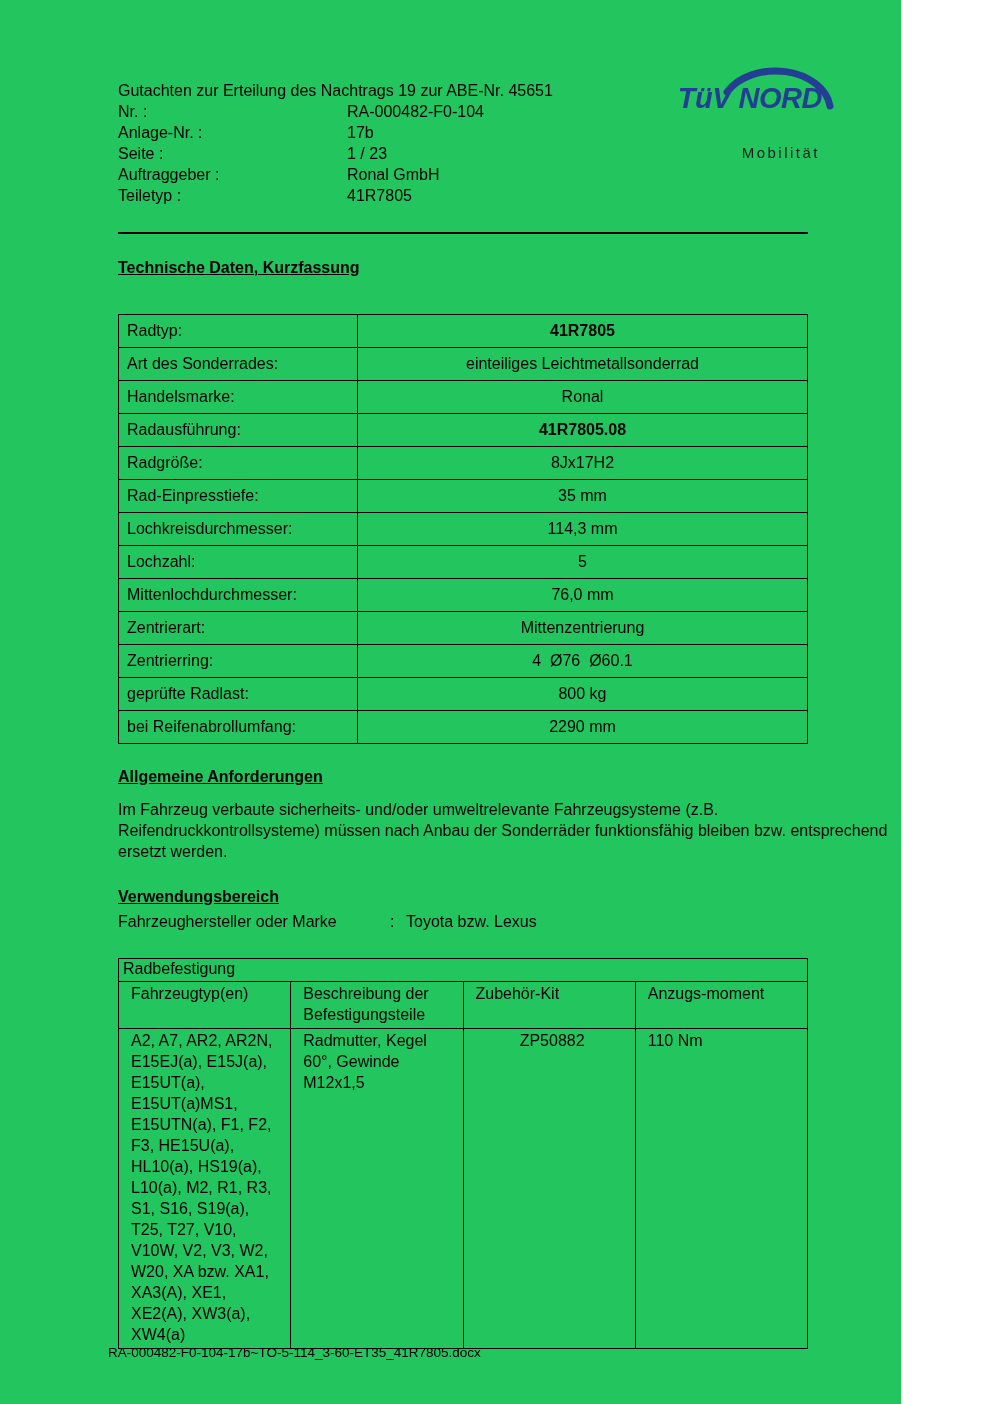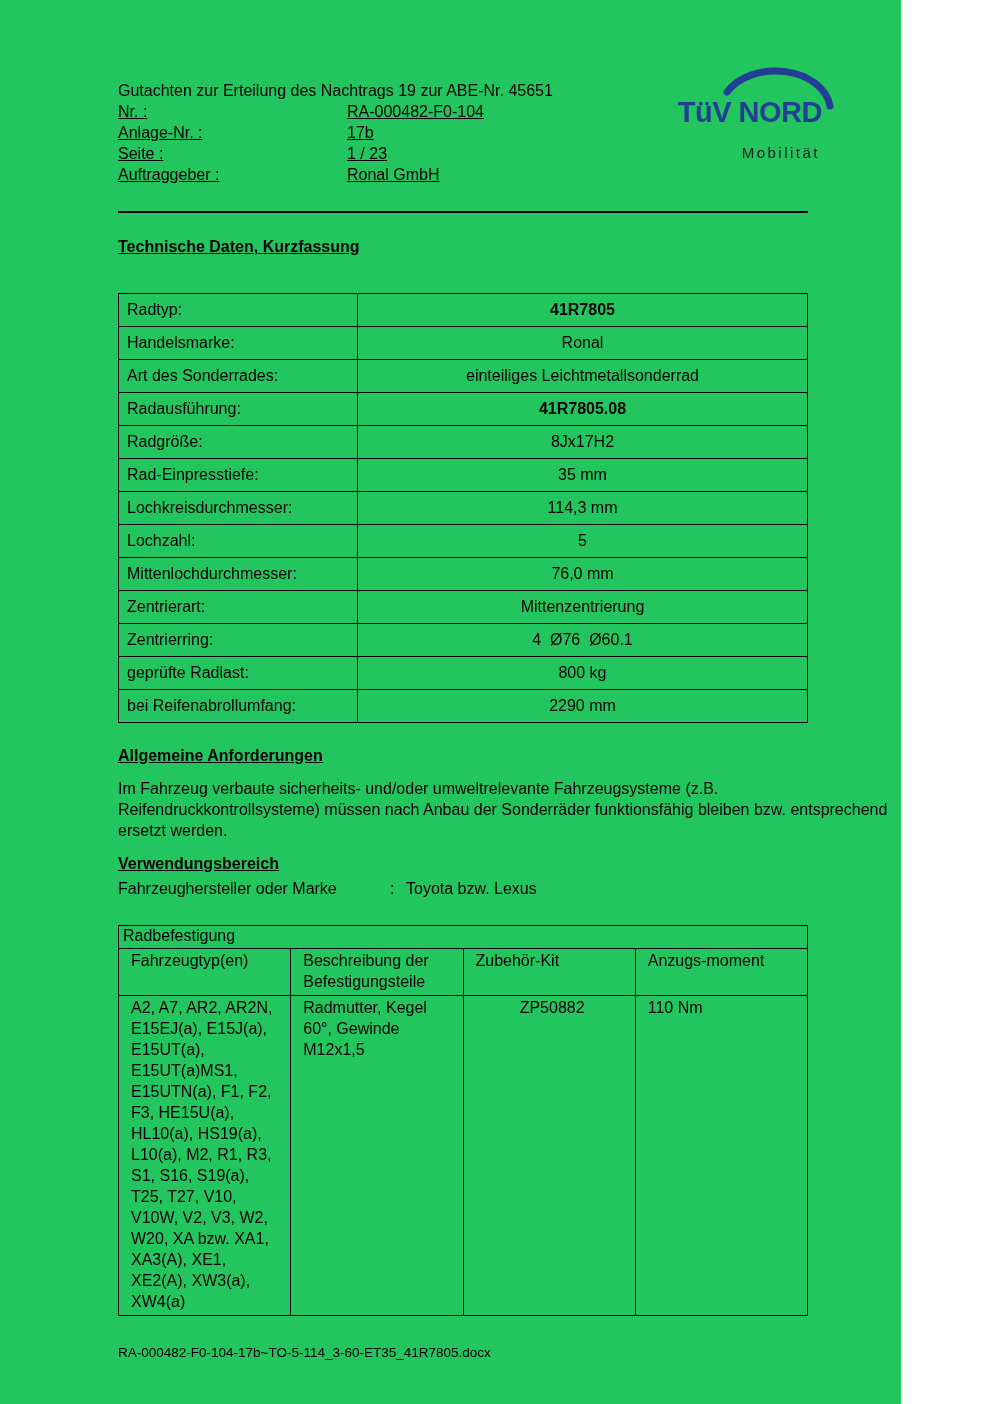--- a/index.html
+++ b/index.html
@@ -7,29 +7,29 @@
     position:relative;
     width:901px;height:1404px;
     box-sizing:border-box;
     padding:80px 93px 0 118px;
     font-family:"Liberation Sans","DejaVu Sans",sans-serif;
     font-size:16px;color:#000;
     overflow:hidden;background:#22c55e;
   }
   .header-row{display:flex;justify-content:space-between;align-items:flex-start;}
   .hdr-title{line-height:21px;}
-  .hdr-field{display:flex;line-height:21px;text-decoration:underline;}
+  .hdr-field{display:flex;line-height:21px;}
   .hdr-label{width:229px;flex:none;}
   .hdr-value{flex:1;}
 
   .logo{position:relative;width:180px;height:112px;flex:none;margin-top:-22px;}
   .logo-arc{position:absolute;right:-30px;top:-6px;overflow:visible;}
   .logo-brand{
-    position:absolute;top:38px;right:-14px;
-    font-size:29px;font-weight:bold;
+    position:absolute;top:24px;right:-14px;
+    font-size:29px;font-weight:bold;font-style:italic;
     color:#233e92;letter-spacing:-0.5px;white-space:nowrap;
   }
   .logo-tagline{
     position:absolute;top:86px;right:-12px;
     font-size:15px;letter-spacing:2.5px;color:#1c1c1c;
   }
 
   .rule{border-top:2px solid #000;margin-top:26px;}
 
   .h-main{margin-top:23px;font-weight:bold;text-decoration:underline;line-height:21px;}
@@ -52,21 +52,21 @@
     padding:0 6px 3px 12px;line-height:21px;white-space:pre-wrap;overflow:hidden;}
   .radbef .c1{width:267px;}
   .radbef .c2{width:322px;}
   .radbef .c3{width:106px;}
   .radbef .c4{width:79px;}
   .radbef tr.data td{height:186px;padding-top:1px;}
   .radbef tr.data .c3{text-align:center;}
   .radbef .title-cell{padding:0 4px 2px 4px;line-height:20px;}
   .radbef tr.cols td{height:42px;padding-top:1px;}
 
-  .footer{position:absolute;left:118px;top:1344px;font-size:13.5px;line-height:18px;}
+  .footer{position:absolute;left:108px;top:1344px;font-size:13.5px;line-height:18px;}
 </style>
 </head>
 <body>
 
 <div class="page">
 
   <div class="header-row">
     <div class="header-left">
       <div class="hdr-title">Gutachten zur Erteilung des Nachtrags 19 zur ABE-Nr. 45651</div>
       <div class="hdr-field">
@@ -78,20 +78,24 @@
         <span class="hdr-value">17b</span>
       </div>
       <div class="hdr-field">
         <span class="hdr-label">Seite :</span>
         <span class="hdr-value">1 / 23</span>
       </div>
       <div class="hdr-field">
         <span class="hdr-label">Auftraggeber :</span>
         <span class="hdr-value">Ronal GmbH</span>
       </div>
+      <div class="hdr-field">
+        <span class="hdr-label">Teiletyp :</span>
+        <span class="hdr-value">41R7805</span>
+      </div>
     </div>
 
     <div class="logo">
       <svg class="logo-arc" width="116" height="66" viewBox="0 0 116 66">
         <path d="M 5 40 A 55 40 0 0 1 108 54" fill="none" stroke="#233e92" stroke-width="7" stroke-linecap="round"></path>
       </svg>
       <div class="logo-brand">TüV NORD</div>
       <div class="logo-tagline">Mobilität</div>
     </div>
   </div>
@@ -100,26 +104,26 @@
 
   <div class="h-main">Technische Daten, Kurzfassung</div>
 
   <table class="raddaten">
     <tbody>
       <tr>
         <td class="lab">Radtyp:</td>
         <td class="val bold">41R7805</td>
       </tr>
       <tr>
+        <td class="lab">Art des Sonderrades:</td>
+        <td class="val">einteiliges Leichtmetallsonderrad</td>
+      </tr>
+      <tr>
         <td class="lab">Handelsmarke:</td>
         <td class="val">Ronal</td>
-      </tr>
-      <tr>
-        <td class="lab">Art des Sonderrades:</td>
-        <td class="val">einteiliges Leichtmetallsonderrad</td>
       </tr>
       <tr>
         <td class="lab">Radausführung:</td>
         <td class="val bold">41R7805.08</td>
       </tr>
       <tr>
         <td class="lab">Radgröße:</td>
         <td class="val">8Jx17H2</td>
       </tr>
       <tr>
@@ -153,21 +157,21 @@
       <tr>
         <td class="lab">bei Reifenabrollumfang:</td>
         <td class="val">2290 mm</td>
       </tr>
     </tbody>
   </table>
 
   <div class="h-main" style="margin-top:22px;">Allgemeine Anforderungen</div>
   <div class="para">Im Fahrzeug verbaute sicherheits- und/oder umweltrelevante Fahrzeugsysteme (z.B. Reifendruckkontrollsysteme) müssen nach Anbau der Sonderräder funktionsfähig bleiben bzw. entsprechend ersetzt werden.</div>
 
-  <div class="h-main" style="margin-top:12px;">Verwendungsbereich</div>
+  <div class="h-main" style="margin-top:24px;">Verwendungsbereich</div>
   <div class="usage-line">
     <span class="usage-label">Fahrzeughersteller oder Marke</span>
     <span class="usage-sep">:</span>
     <span class="usage-value">Toyota bzw. Lexus</span>
   </div>
 
   <table class="radbef">
     <tbody>
       <tr>
         <td class="title-cell" colspan="4">Radbefestigung</td>

